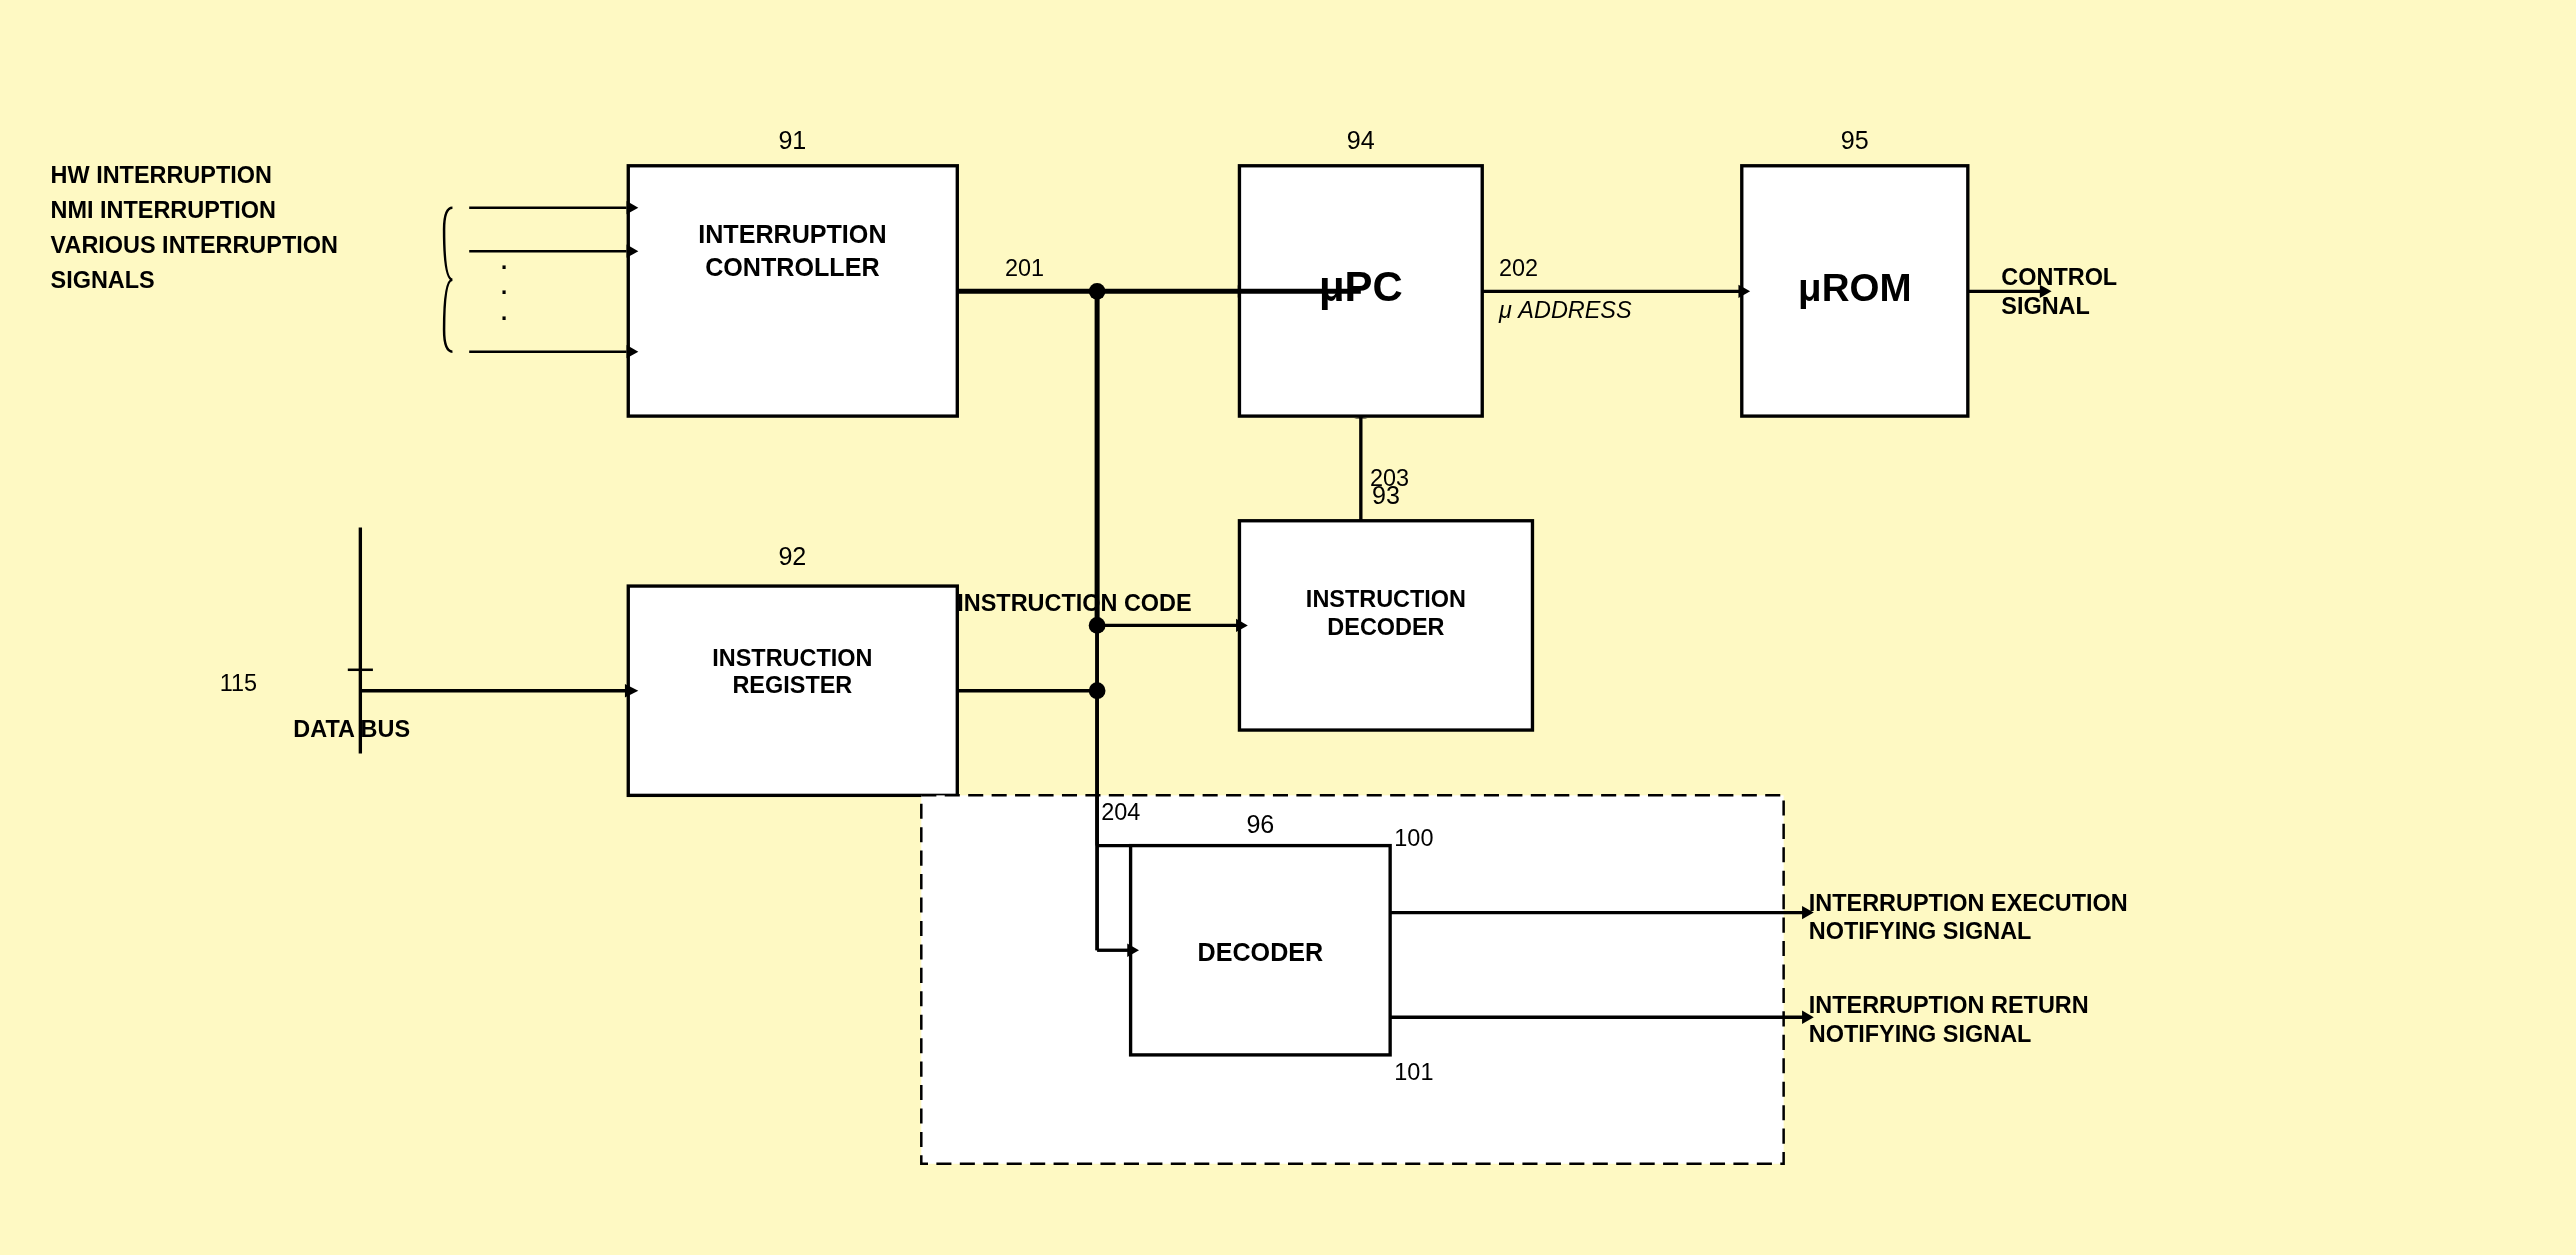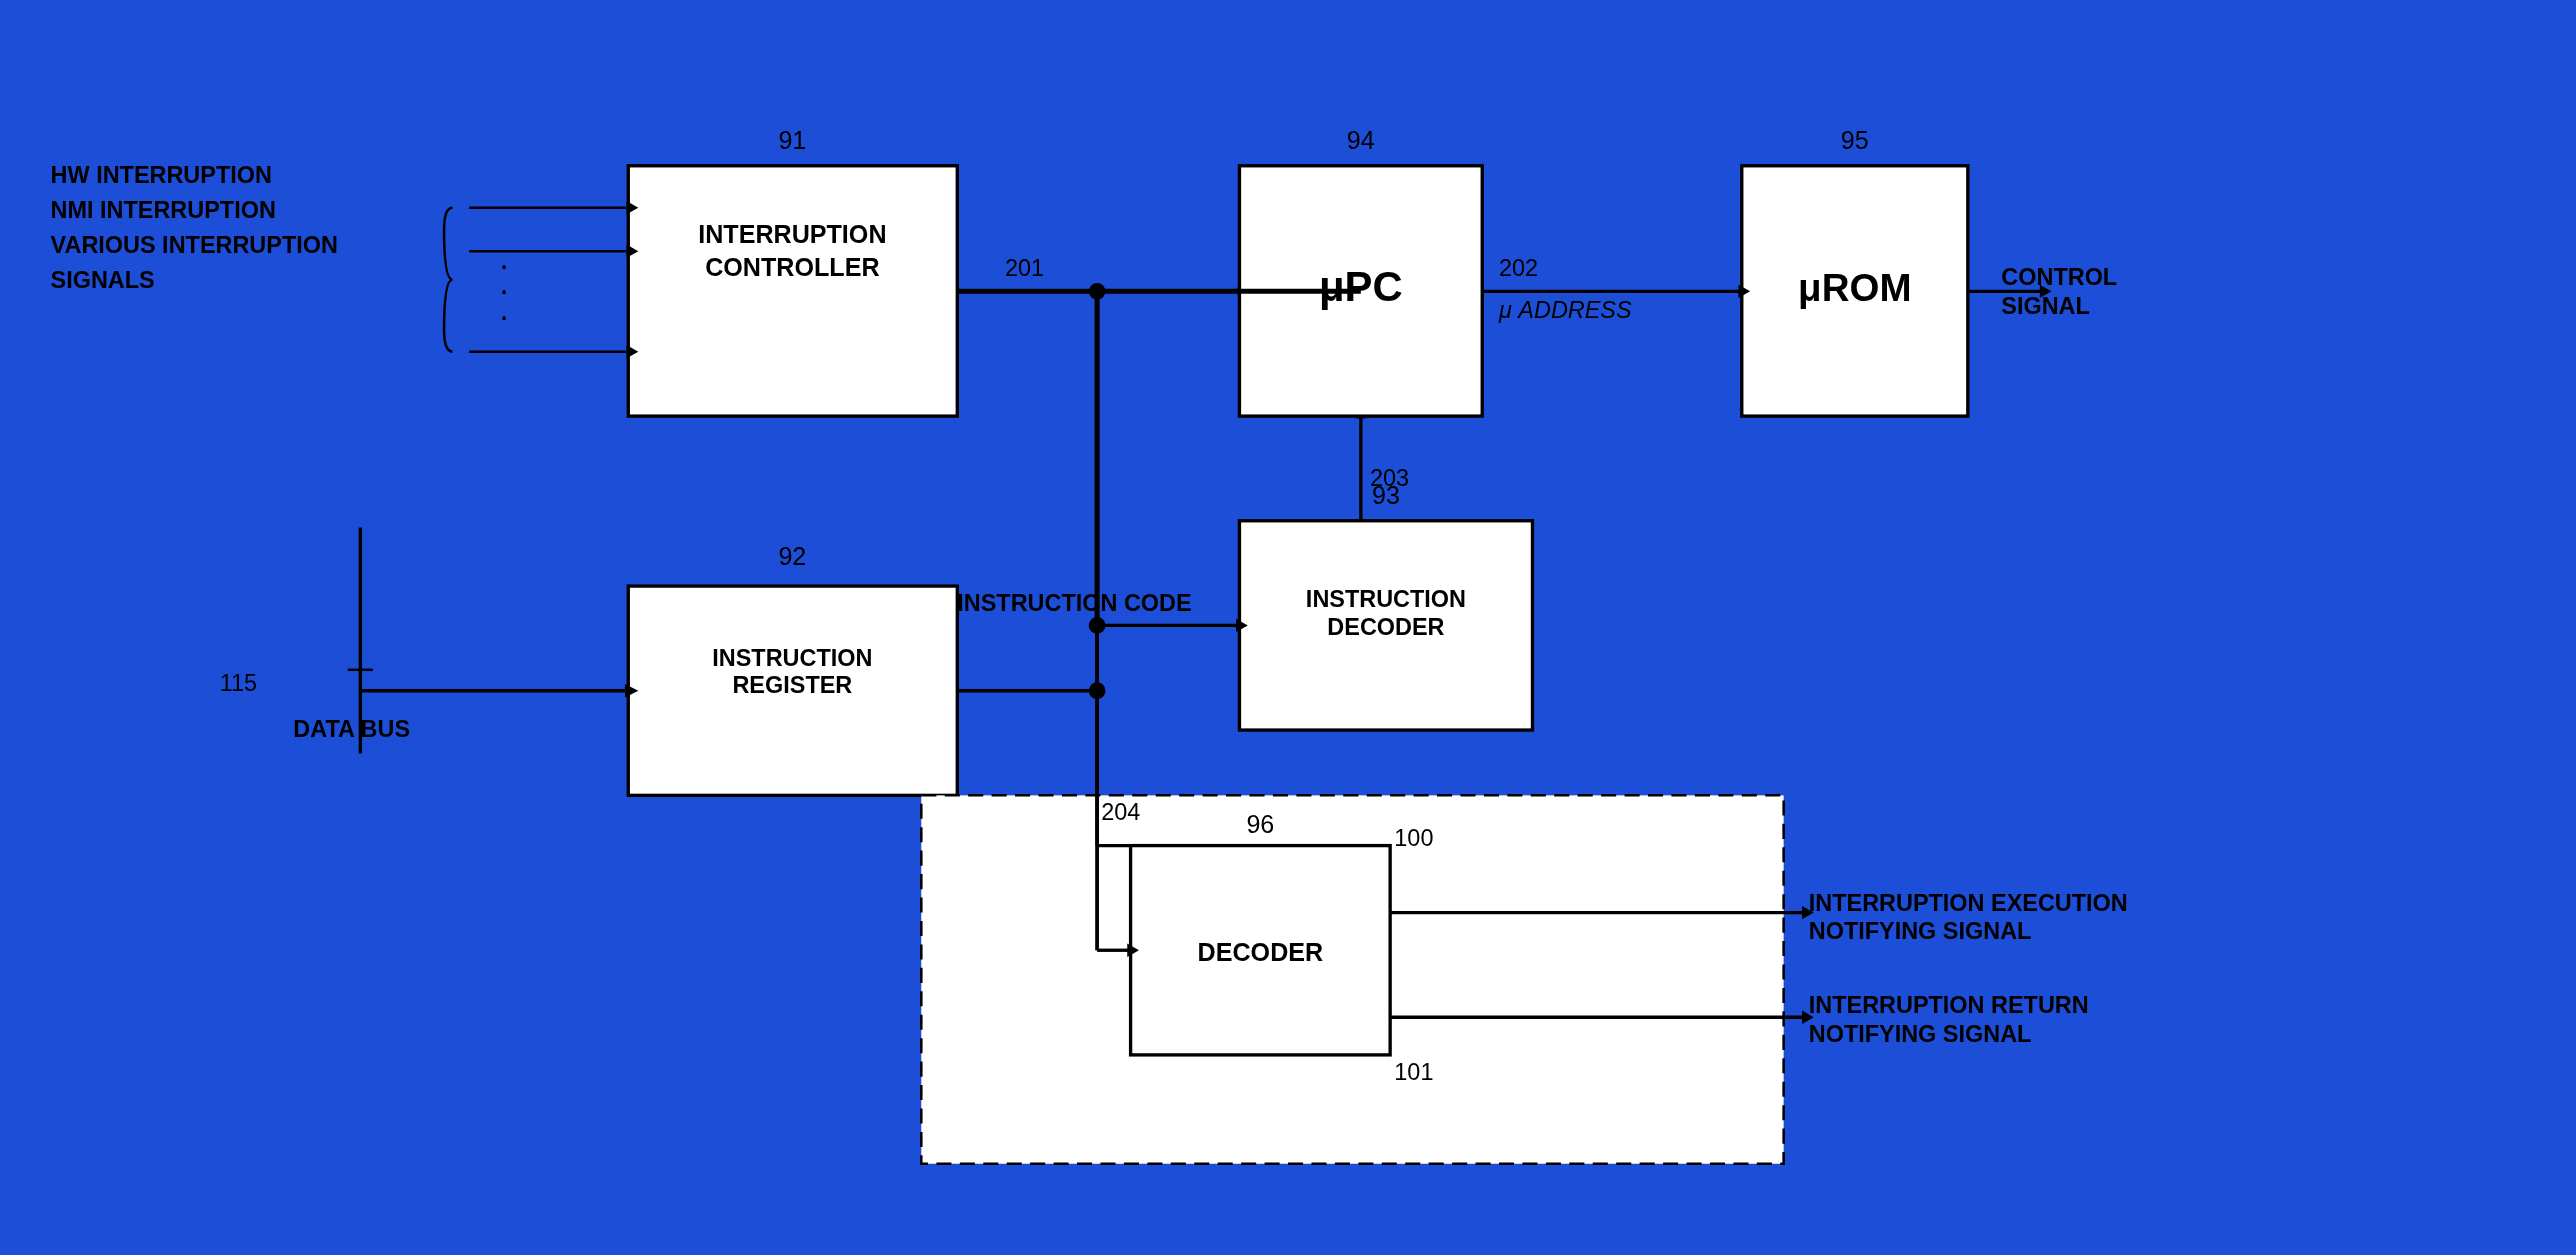--- a/index.html
+++ b/index.html
@@ -9,21 +9,21 @@
       width: 2576px;
       height: 1255px;
       overflow: hidden;
       position: relative;
     }
     .diagram-container {
       position: absolute;
       top: 0; left: 0;
       width: 2576px;
       height: 1255px;
-      background: #1d4ed8;
+      background: #fef9c3;
     }
     svg {
       position: absolute;
       top: 0; left: 0;
       width: 2576px;
       height: 1255px;
     }
   </style>
 </head>
 <body>

